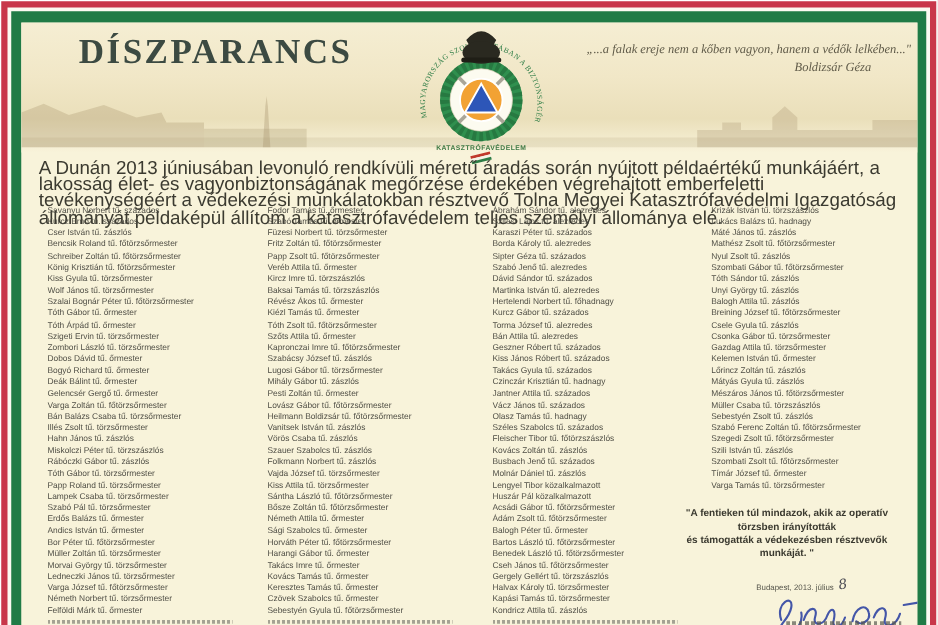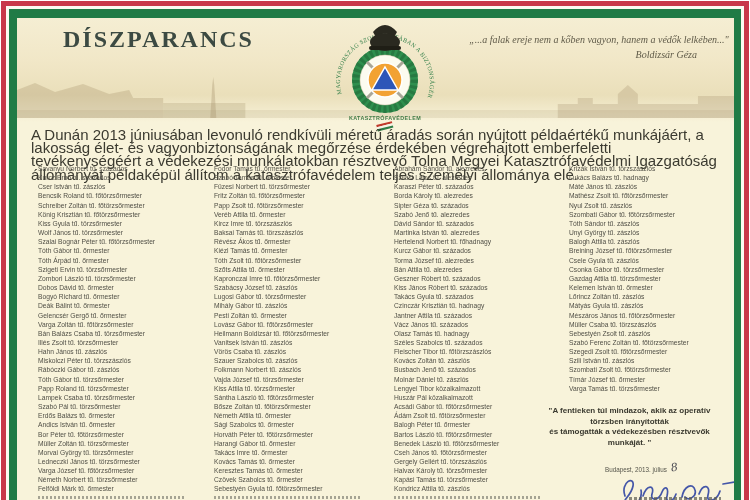--- a/index.html
+++ b/index.html
@@ -19,21 +19,21 @@
   }
   
   .hero {
     position:absolute; top:0; left:0; right:0; height:104px;
     background:linear-gradient(180deg,#f5eed3 0%,#f1e7c7 42%,#eadfba 74%,#f8f3da 100%);
   }
   .skyline { position:absolute; left:0; bottom:4px; width:100%; height:48px; }
   .doc-title {
     position:absolute; top:8px; left:46px;
     font-family:"Liberation Serif", serif; font-weight:700;
-    font-size:24px; letter-spacing:2px; color:#3c4a42;
+    font-size:28px; letter-spacing:2px; color:#3c4a42;
   }
   .emblem { position:absolute; top:-4px; left:312px; width:112px; height:120px; }
   .quote {
     position:absolute; top:16px; left:436px; width:292px;
     font-family:"Liberation Serif", serif; font-style:italic;
     font-size:10px; color:#5f5a48; text-align:center;
   }
   .quote-text { white-space:nowrap; }
   .quote-author { margin-top:4px; text-align:right; padding-right:48px; }
   .body-par {

